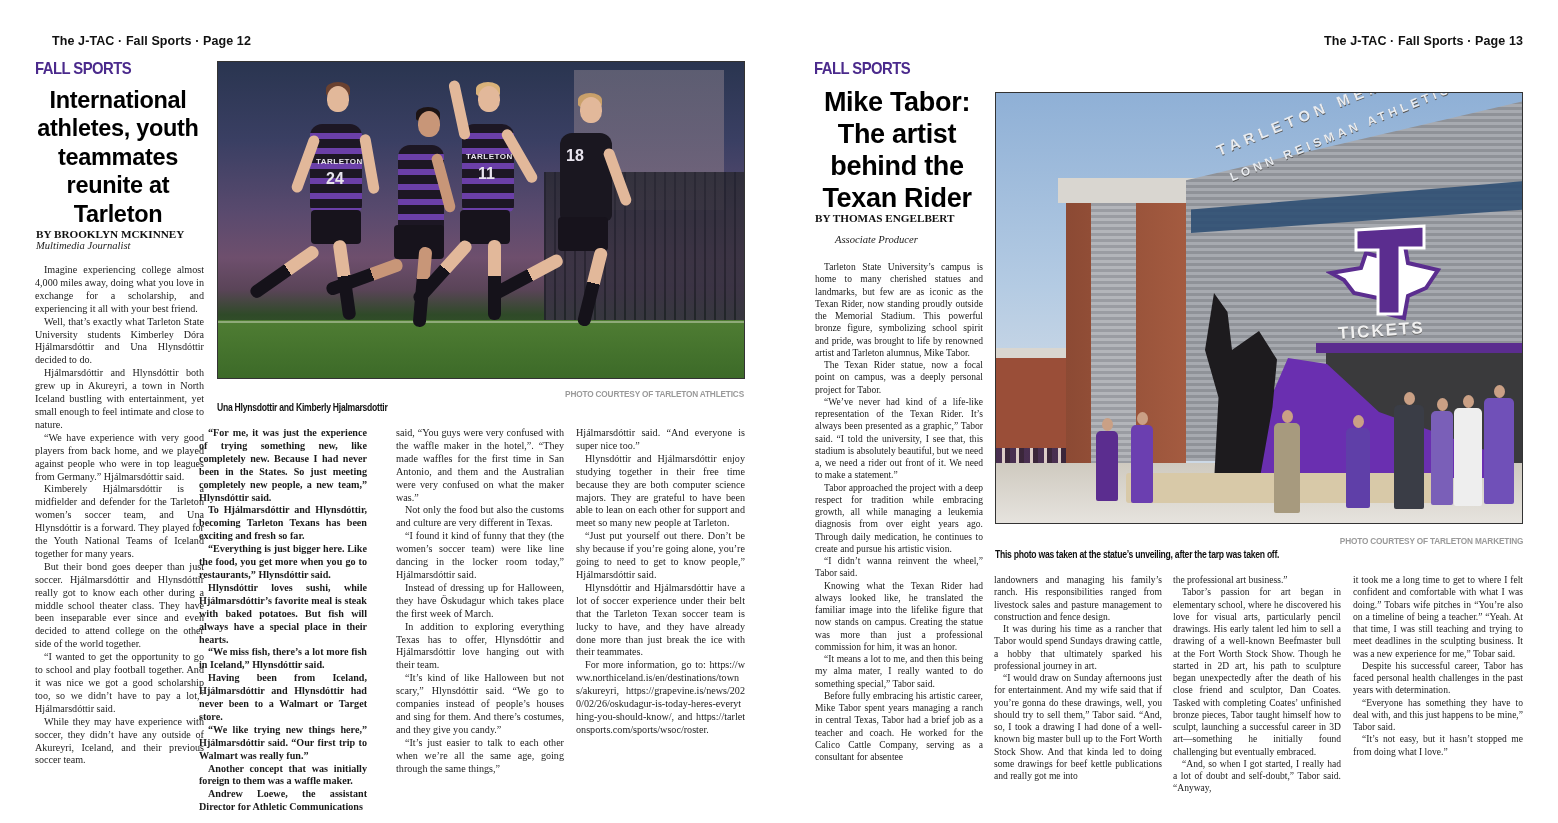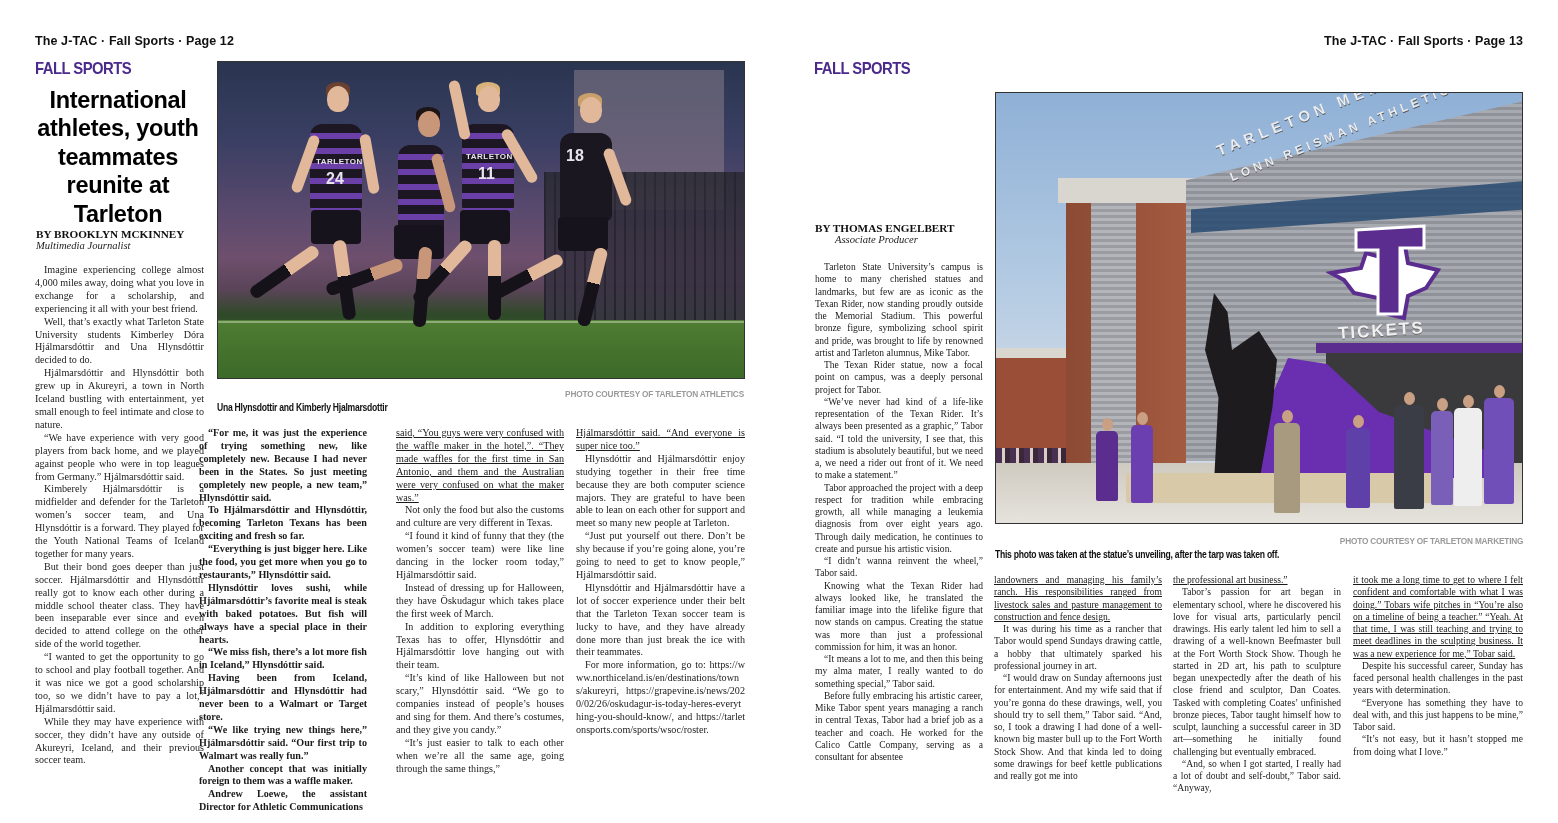--- a/index.html
+++ b/index.html
@@ -4,33 +4,33 @@
 <style>
   * { box-sizing: border-box; margin: 0; padding: 0; }
   html, body { width: 1558px; height: 823px; background: #ffffff; overflow: hidden; }
   body { position: relative; font-family: "Liberation Serif", serif; color: #1a1a1a; }
 
   .page { position: absolute; top: 0; height: 823px; }
   .page-left { left: 0; width: 779px; }
   .page-right { left: 779px; width: 779px; }
 
   .folio { position: absolute; top: 34px; font-family: "Liberation Sans", sans-serif; font-weight: bold; font-size: 12.5px; color: #111; letter-spacing: 0.1px; white-space: nowrap; }
-  .page-left .folio { left: 35px; }
+  .page-left .folio { left: 52px; }
   .page-right .folio { right: 35px; }
 
   .kicker { position: absolute; top: 59px; font-family: "Liberation Sans", sans-serif; font-weight: bold; font-size: 16.5px; letter-spacing: -0.6px; transform: scaleX(0.9); transform-origin: left top; white-space: nowrap; }
 
   .headline { position: absolute; font-family: "Liberation Sans", sans-serif; font-weight: bold; text-align: center; color: #000; letter-spacing: -0.3px; }
 
   .byline { position: absolute; font-family: "Liberation Serif", serif; font-weight: bold; font-size: 11.2px; color: #111; white-space: nowrap; }
   .byline-role { position: absolute; font-family: "Liberation Serif", serif; font-style: italic; font-size: 10.6px; color: #222; white-space: nowrap; }
 
   .col { position: absolute; font-size: 10.15px; line-height: 12.9px; text-align: justify; hyphens: auto; color: #1a1a1a; }
   .col p { text-indent: 9px; }
-  .col p.noindent { text-indent: 0; text-decoration: underline; }
+  .col p.noindent { text-indent: 0; }
 
   .photo { position: absolute; overflow: hidden; border: 1px solid #333; }
   .credit { position: absolute; font-family: "Liberation Sans", sans-serif; font-weight: bold; font-size: 9.6px; color: #9a9a9a; letter-spacing: -0.2px; transform: scaleX(0.86); transform-origin: right top; white-space: nowrap; }
   .cutline { position: absolute; font-family: "Liberation Sans", sans-serif; font-weight: bold; font-size: 10px; color: #111; letter-spacing: -0.3px; transform: scaleX(0.86); transform-origin: left top; white-space: nowrap; }
 
   
   .soccer { left: 217px; top: 61px; width: 528px; height: 318px;
     background: linear-gradient(180deg, #2a3550 0%, #3a3f63 25%, #5a4a6e 48%, #6e4f6d 62%, #5a4458 72%, #2f4a28 80%, #3f6b2c 100%); }
   .soccer .building { position: absolute; right: 20px; top: 8px; width: 150px; height: 140px; background: linear-gradient(180deg, #6d6a7c, #7e6d80); opacity: .75; }
   .soccer .fence { position: absolute; right: 0; top: 110px; width: 200px; height: 150px; background: repeating-linear-gradient(90deg, #20202a 0 2px, transparent 2px 10px), linear-gradient(180deg, #2b2a33, #3a3445); opacity: .85; }
@@ -184,21 +184,27 @@
     <p>“Just put yourself out there. Don’t be shy because if you’re going alone, you’re going to need to get to know people,” Hjálmarsdóttir said.</p>
     <p>Hlynsdóttir and Hjálmarsdóttir have a lot of soccer experience under their belt that the Tarleton Texan soccer team is lucky to have, and they have already done more than just break the ice with their teammates.</p>
     <p style="word-break:break-all;">For more information, go to: https://www.northiceland.is/en/destinations/towns/akureyri, https://grapevine.is/news/2020/02/26/oskudagur-is-today-heres-everything-you-should-know/, and https://tarletonsports.com/sports/wsoc/roster.</p>
   </div>
 </div>
 
 <div class="page page-right">
   <div class="folio">The J-TAC · Fall Sports  ·  Page 13</div>
   <div class="kicker" style="left:35px;color:#4b2a8c;">FALL SPORTS</div>
 
-  <div class="byline" style="left:36px;top:222px;text-align:right;">BY THOMAS ENGELBERT</div>
+  <div class="headline" style="left:28px;top:86px;width:180px;font-size:27px;line-height:32px;">
+    <div>Mike Tabor:</div>
+    <div>The artist</div>
+    <div>behind the</div>
+    <div>Texan Rider</div>
+  </div>
+  <div class="byline" style="left:36px;top:212px;text-align:right;">BY THOMAS ENGELBERT</div>
   <div class="byline-role" style="left:36px;top:234px;margin-left:20px;">Associate Producer</div>
 
   <div class="photo stadium" style="left:216px;">
     <div class="lowtop"></div>
     <div class="lowbrick"></div>
     <div class="crowd"></div>
     <div class="tower"></div>
     <div class="tower-top"></div>
     <div class="tower-mid"></div>
     <div class="facade"></div>
@@ -246,17 +252,17 @@
   </div>
 
   <div class="col" style="left:394px;top:574px;width:168px;font-size:9.55px;line-height:12.25px;">
     <p class="noindent">the professional art business.”</p>
     <p>Tabor’s passion for art began in elementary school, where he discovered his love for visual arts, particularly pencil drawings. His early talent led him to sell a drawing of a well-known Beefmaster bull at the Fort Worth Stock Show. Though he started in 2D art, his path to sculpture began unexpectedly after the death of his close friend and sculptor, Dan Coates. Tasked with completing Coates’ unfinished bronze pieces, Tabor taught himself how to sculpt, launching a successful career in 3D art—something he initially found challenging but eventually embraced.</p>
     <p>“And, so when I got started, I really had a lot of doubt and self-doubt,” Tabor said. “Anyway,</p>
   </div>
 
   <div class="col" style="left:574px;top:574px;width:170px;font-size:9.55px;line-height:12.25px;">
     <p class="noindent">it took me a long time to get to where I felt confident and comfortable with what I was doing.” Tobars wife pitches in “You’re also on a timeline of being a teacher.” “Yeah. At that time, I was still teaching and trying to meet deadlines in the sculpting business. It was a new experience for me,” Tobar said.</p>
-    <p>Despite his successful career, Sunday has faced personal health challenges in the past years with determination.</p>
+    <p>Despite his successful career, Tabor has faced personal health challenges in the past years with determination.</p>
     <p>“Everyone has something they have to deal with, and this just happens to be mine,” Tabor said.</p>
     <p>“It’s not easy, but it hasn’t stopped me from doing what I love.”</p>
   </div>
 </div>
 
 </body></html>

